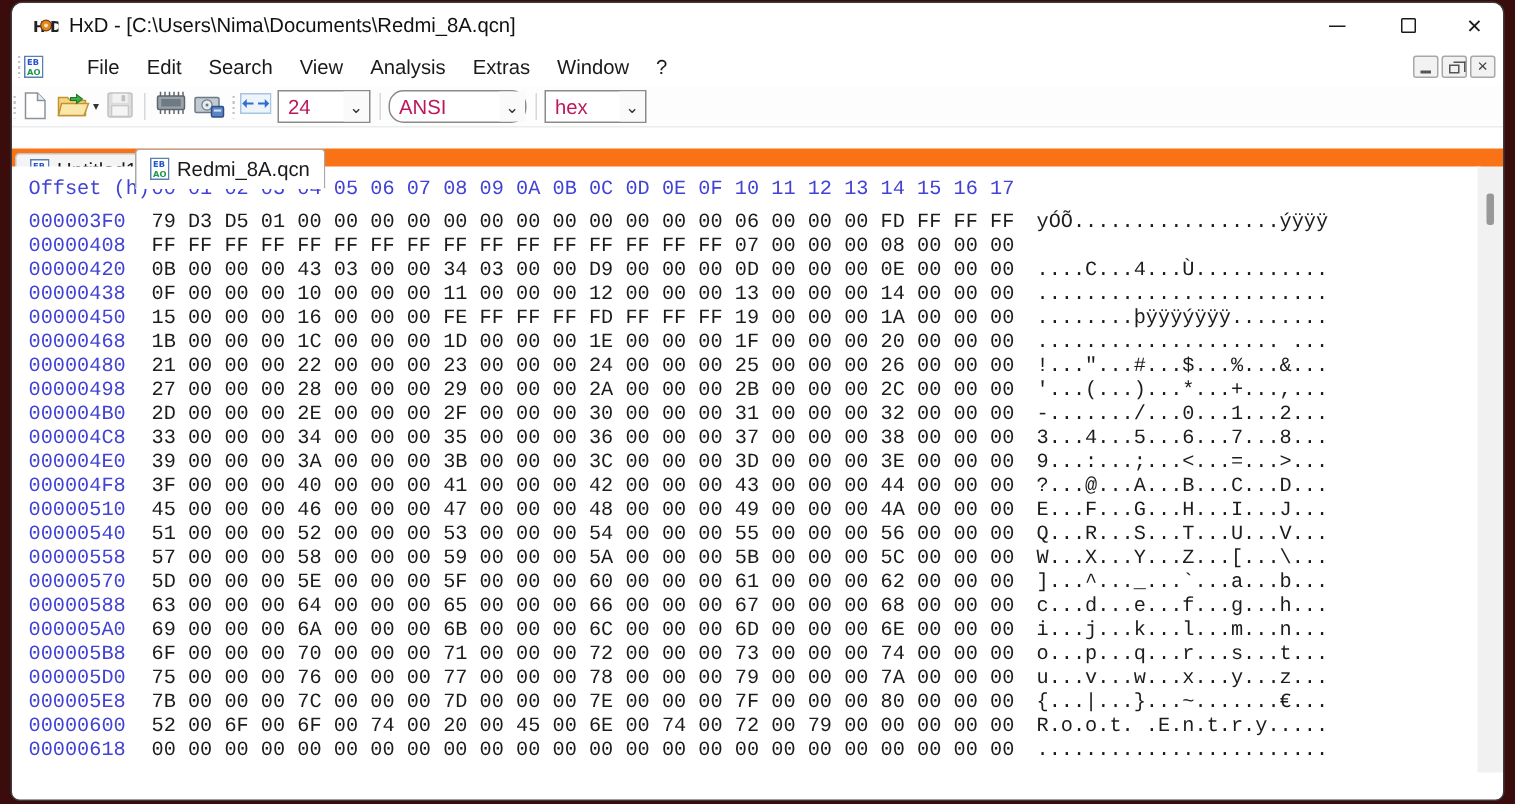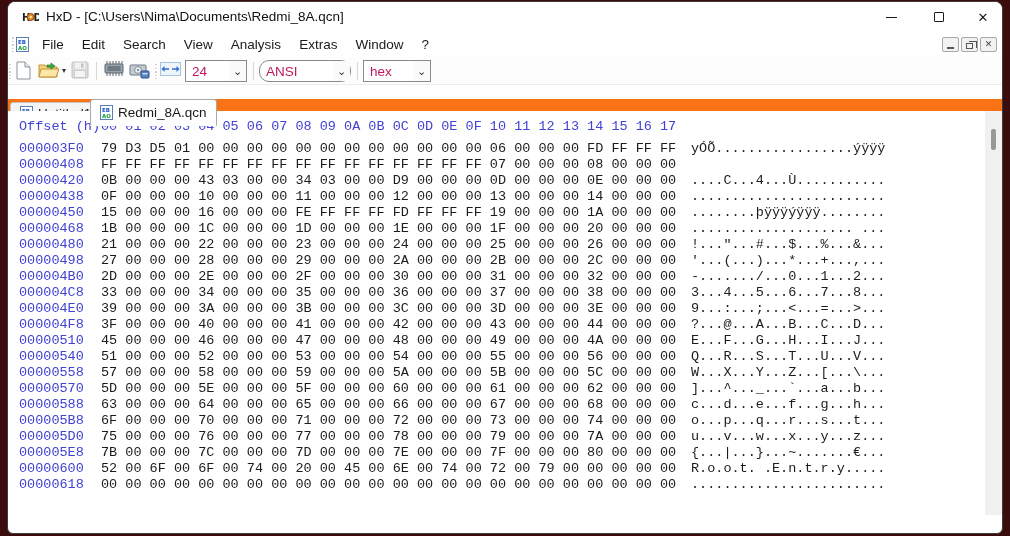--- a/index.html
+++ b/index.html
@@ -18,21 +18,21 @@
   .title-text{position:absolute;left:38px;top:7px;font-size:13.5px;color:#111;white-space:pre;}
   .cap-btn{position:absolute;top:0;height:30px;display:flex;align-items:center;justify-content:center;}
   .btn-min{left:860px;width:46px;}
   .btn-max{left:908px;width:46px;}
   .btn-close{left:954px;width:42px;border-top-right-radius:8px;}
   .glyph-min{width:11px;height:1px;background:#1a1a1a;}
   .glyph-max{width:10px;height:10px;border:1.2px solid #1a1a1a;border-radius:1px;}
   .glyph-close{font-size:13px;color:#1a1a1a;line-height:1;}
 
   
-  .menubar{position:absolute;left:0;top:30px;width:100%;height:25px;background:#fff;display:flex;align-items:center;}
+  .menubar{position:absolute;left:0;top:30px;width:100%;height:25px;background:#fff;display:flex;align-items:center;gap:16px;}
   .grip{position:absolute;top:5px;width:3px;height:15px;
     background-image:repeating-linear-gradient(#c3c3c3 0 1.5px,transparent 1.5px 3.6px);background-size:1.5px 100%;background-repeat:no-repeat;background-position:center;}
   .menubar .grip{left:3px;}
   .doc-icon{width:13px;height:15px;flex:none;}
   .menubar .doc-icon{margin-left:8px;}
   .menu-items{display:flex;margin-left:4px;}
   .menu-item{padding:3px 9px;font-size:13.5px;color:#1a1a1a;}
   .mdi-controls{position:absolute;right:5px;top:5px;display:flex;gap:2px;}
   .mdi-btn{width:17px;height:15px;background:#f2f2f2;border:1px solid #a8a8a8;border-radius:2px;
     display:flex;align-items:center;justify-content:center;position:relative;}
@@ -322,20 +322,25 @@
           <span class="col-offset">00000570</span>
           <span class="col-bytes">5D 00 00 00 5E 00 00 00 5F 00 00 00 60 00 00 00 61 00 00 00 62 00 00 00</span>
           <span class="col-ascii">]...^..._...`...a...b...</span>
         </div>
         <div class="hex-row">
           <span class="col-offset">00000588</span>
           <span class="col-bytes">63 00 00 00 64 00 00 00 65 00 00 00 66 00 00 00 67 00 00 00 68 00 00 00</span>
           <span class="col-ascii">c...d...e...f...g...h...</span>
         </div>
         <div class="hex-row">
+          <span class="col-offset">000005A0</span>
+          <span class="col-bytes">69 00 00 00 6A 00 00 00 6B 00 00 00 6C 00 00 00 6D 00 00 00 6E 00 00 00</span>
+          <span class="col-ascii">i...j...k...l...m...n...</span>
+        </div>
+        <div class="hex-row">
           <span class="col-offset">000005B8</span>
           <span class="col-bytes">6F 00 00 00 70 00 00 00 71 00 00 00 72 00 00 00 73 00 00 00 74 00 00 00</span>
           <span class="col-ascii">o...p...q...r...s...t...</span>
         </div>
         <div class="hex-row">
           <span class="col-offset">000005D0</span>
           <span class="col-bytes">75 00 00 00 76 00 00 00 77 00 00 00 78 00 00 00 79 00 00 00 7A 00 00 00</span>
           <span class="col-ascii">u...v...w...x...y...z...</span>
         </div>
         <div class="hex-row">

